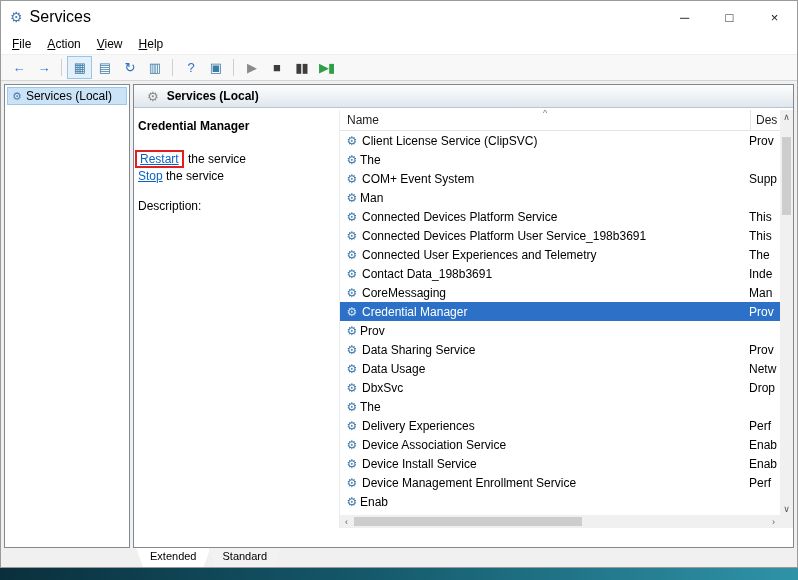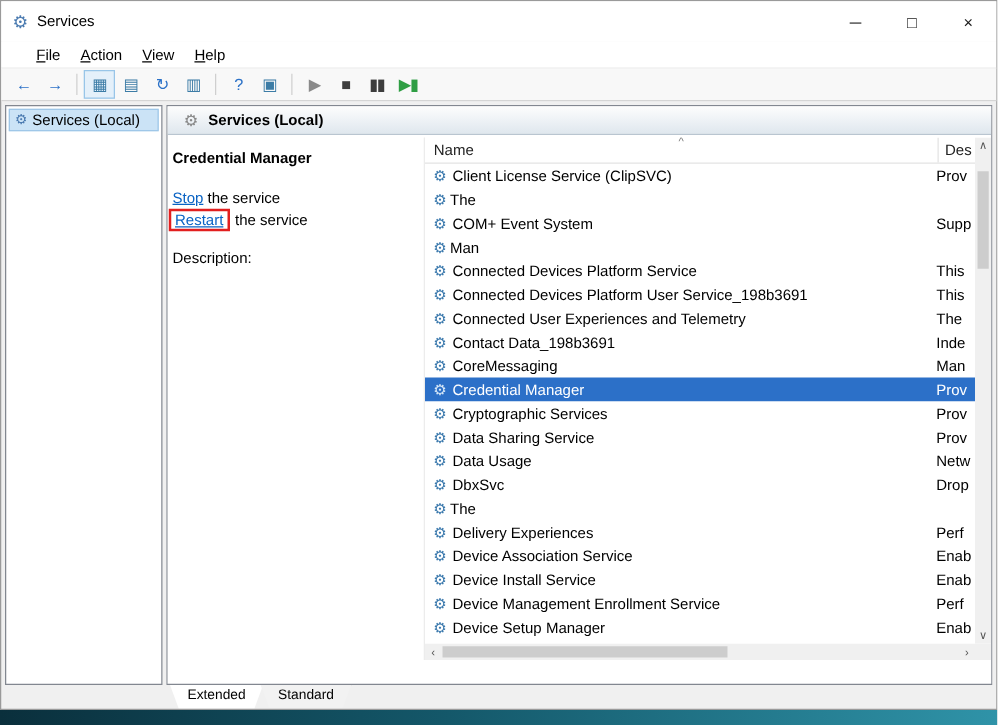--- a/index.html
+++ b/index.html
@@ -3,25 +3,25 @@
 <meta charset="utf-8">
 <style>
   *{box-sizing:border-box;margin:0;padding:0}
   body{font-family:"Liberation Sans","DejaVu Sans",sans-serif;font-size:12px;color:#000;background:#d8d8d8}
   .screen{width:798px;height:580px;display:flex;flex-direction:column;overflow:hidden;background:#fff}
   .window{height:568px;display:flex;flex-direction:column;background:#f0f0f0;border:1px solid #9a9a9a}
   .desktop-strip{height:12px;background:linear-gradient(90deg,var(--strip-l,#0a2f3c) 0%,#14586a 45%,var(--strip-r,#2f93a8) 100%)}
 
   .titlebar{height:32px;flex:0 0 auto;background:#fff;display:flex;align-items:center;padding-left:9px;gap:7px}
   .app-ico{font-size:14px;color:#4a7ab0;line-height:1}
-  .app-title{font-size:12px}
+  .app-title{font-size:16px}
   .win-controls{margin-left:auto;display:flex;height:100%}
   .wc{width:45px;display:flex;align-items:center;justify-content:center;font-size:13px;color:#1a1a1a;cursor:default}
 
-  .menubar{height:21px;flex:0 0 auto;background:#fff;display:flex;align-items:center;padding-left:20px}
+  .menubar{height:21px;flex:0 0 auto;background:#fff;display:flex;align-items:center;padding-left:3px}
   .menu-item{padding:2px 8px;cursor:default}
   .menu-item u{text-decoration:underline}
 
   .toolbar{height:27px;flex:0 0 auto;background:#f8f8f8;border-top:1px solid #efefef;border-bottom:1px solid #d5d5d5;display:flex;align-items:center;padding-left:5px}
   .tbtn{width:25px;height:23px;display:flex;align-items:center;justify-content:center;cursor:default}
   .tbtn.pressed{background:#e4f0fa;border:1px solid #98c5e8}
   .tbtn.sep{width:1px;height:17px;background:#cfcfcf;margin:0 5px}
   .tglyph{font-size:13px;line-height:1;letter-spacing:-1px}
 
   .main{flex:1;display:flex;gap:3px;padding:3px 3px 0 3px;overflow:hidden}
@@ -179,22 +179,22 @@
 
           <div class="content-header">
             <span class="hdr-badge">⚙</span>
             <span class="hdr-title">Services (Local)</span>
           </div>
 
           <div class="content-body">
 
             <div class="details">
               <div class="svc-title">Credential Manager</div>
+              <div class="svc-line"><span class="redbox"><a class="link">Restart</a></span><span> the service</span></div>
               <div class="svc-line"><a class="link">Stop</a><span> the service</span></div>
-              <div class="svc-line"><span class="redbox"><a class="link">Restart</a></span><span> the service</span></div>
               <div class="desc-label">Description:</div>
             </div>
 
             <div class="listview">
               <div class="lv-top">
                 <div class="lv-left">
                   <div class="lv-header">
                     <div class="col-name">
                       <span class="sort-caret">^</span>
                       <span>Name</span>
@@ -258,21 +258,20 @@
                       </div>
 
                       <div class="lv-row selected">
                         <span class="svc-ico">⚙</span>
                         <span class="lv-name">Credential Manager</span>
                         <span class="lv-desc">Prov</span>
                       </div>
 
                       <div class="lv-row">
                         <span class="svc-ico">⚙</span>
-                        <span class="lv-name">Cryptographic Services</span>
                         <span class="lv-desc">Prov</span>
                       </div>
 
                       <div class="lv-row">
                         <span class="svc-ico">⚙</span>
                         <span class="lv-name">Data Sharing Service</span>
                         <span class="lv-desc">Prov</span>
                       </div>
 
                       <div class="lv-row">
@@ -311,21 +310,20 @@
                       </div>
 
                       <div class="lv-row">
                         <span class="svc-ico">⚙</span>
                         <span class="lv-name">Device Management Enrollment Service</span>
                         <span class="lv-desc">Perf</span>
                       </div>
 
                       <div class="lv-row">
                         <span class="svc-ico">⚙</span>
-                        <span class="lv-name">Device Setup Manager</span>
                         <span class="lv-desc">Enab</span>
                       </div>
                     </div>
                 </div>
                 <div class="lv-vscroll">
                   <span class="sb-arrow">∧</span>
                   <span class="vs-track">
                       <span class="vs-thumb"></span>
                     </span>
                   <span class="sb-arrow">∨</span>

